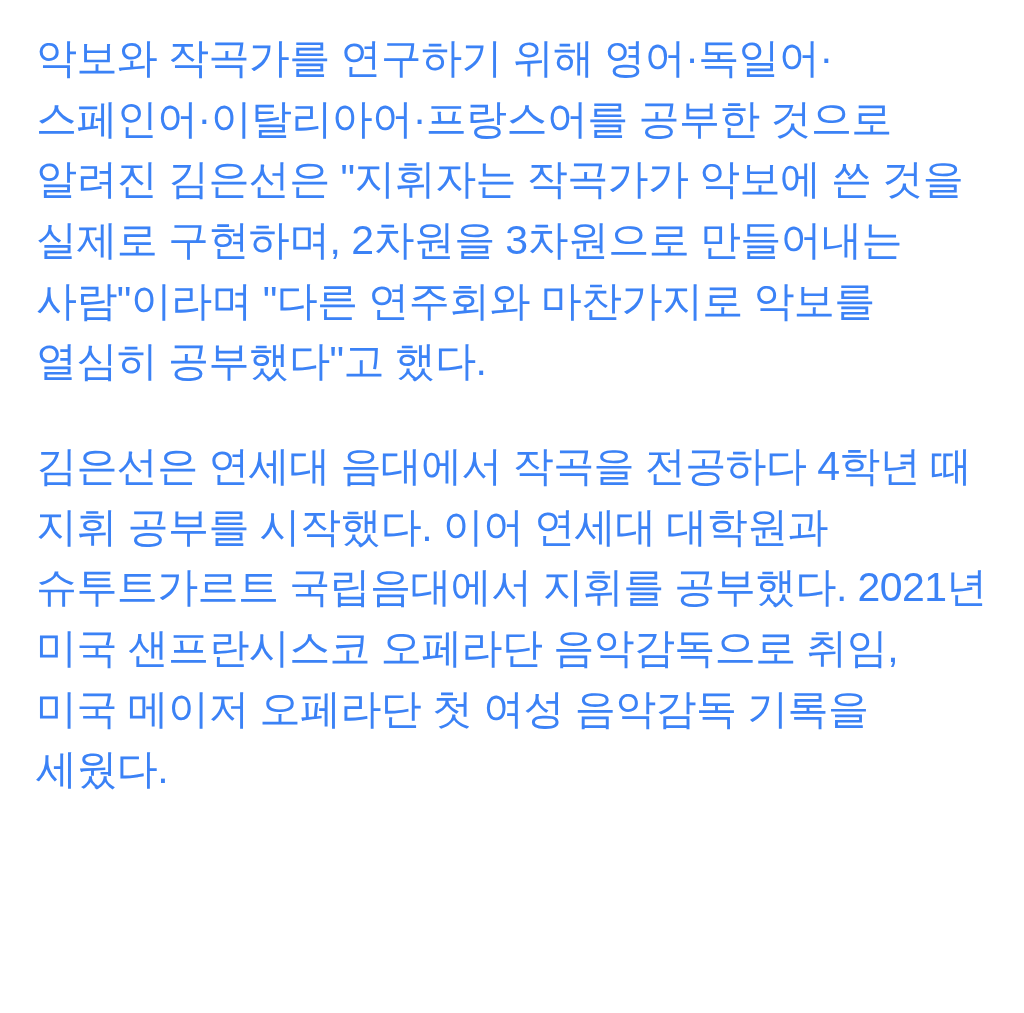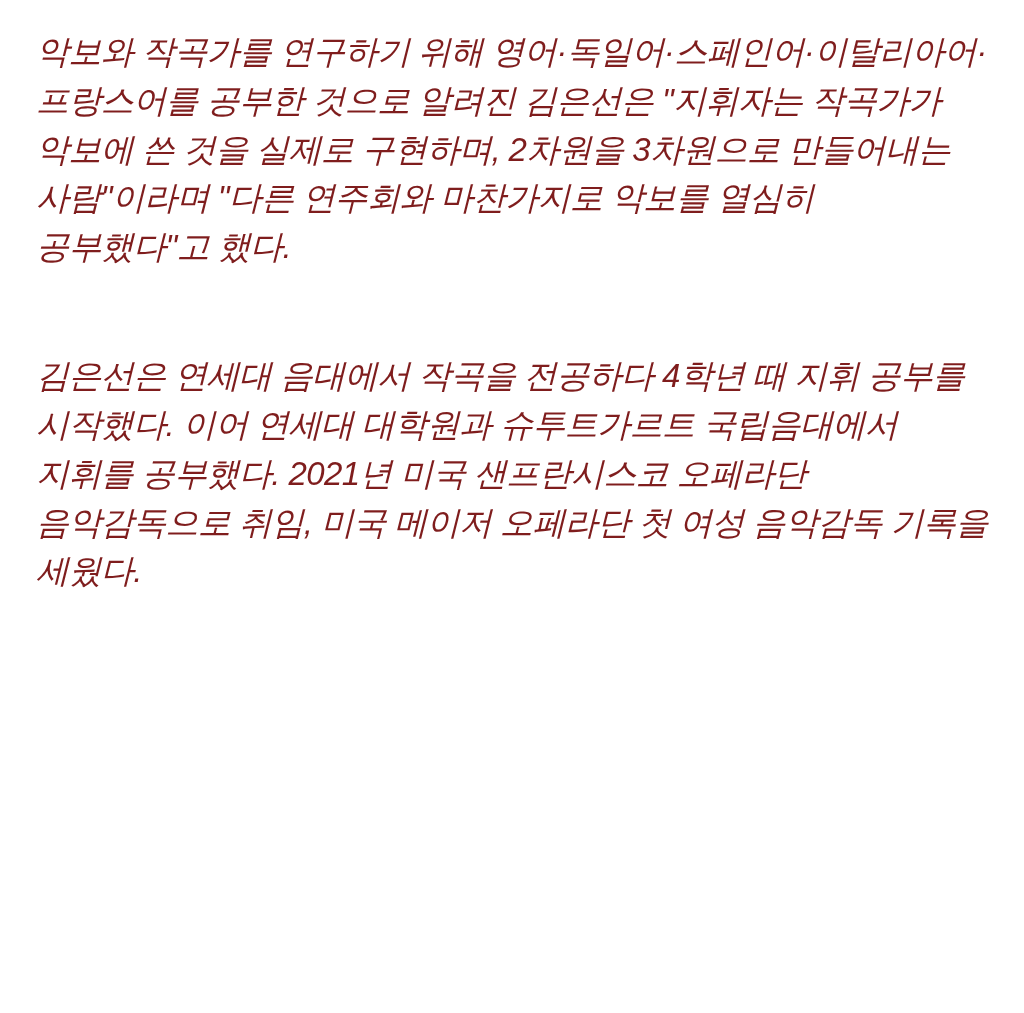--- a/index.html
+++ b/index.html
@@ -15,31 +15,30 @@
     overflow: hidden;
   }
   .article {
     box-sizing: border-box;
     width: 1024px;
     height: 1013px;
     padding: 28px 36px 0 36px;
     background: #ffffff;
   }
   .para {
-    font-size: 33px;
+    font-size: 41px;
     line-height: 1.48;
     letter-spacing: -0.6px;
-    color: #7f1d1d;
+    color: #3b82f6;
     word-break: keep-all;
     margin: 0;
     font-weight: 400;
-    font-style: italic;
   }
   .para + .para {
-    margin-top: 80px;
+    margin-top: 44px;
   }
 </style>
 </head>
 <body>
 
 <div class="article">
   <p class="para">악보와 작곡가를 연구하기 위해 영어·독일어·스페인어·이탈리아어·프랑스어를 공부한 것으로 알려진 김은선은 "지휘자는 작곡가가 악보에 쓴 것을 실제로 구현하며, 2차원을 3차원으로 만들어내는 사람"이라며 "다른 연주회와 마찬가지로 악보를 열심히 공부했다"고 했다.</p>
   <p class="para">김은선은 연세대 음대에서 작곡을 전공하다 4학년 때 지휘 공부를 시작했다. 이어 연세대 대학원과 슈투트가르트 국립음대에서 지휘를 공부했다. 2021년 미국 샌프란시스코 오페라단 음악감독으로 취임, 미국 메이저 오페라단 첫 여성 음악감독 기록을 세웠다.</p>
 </div>
 

